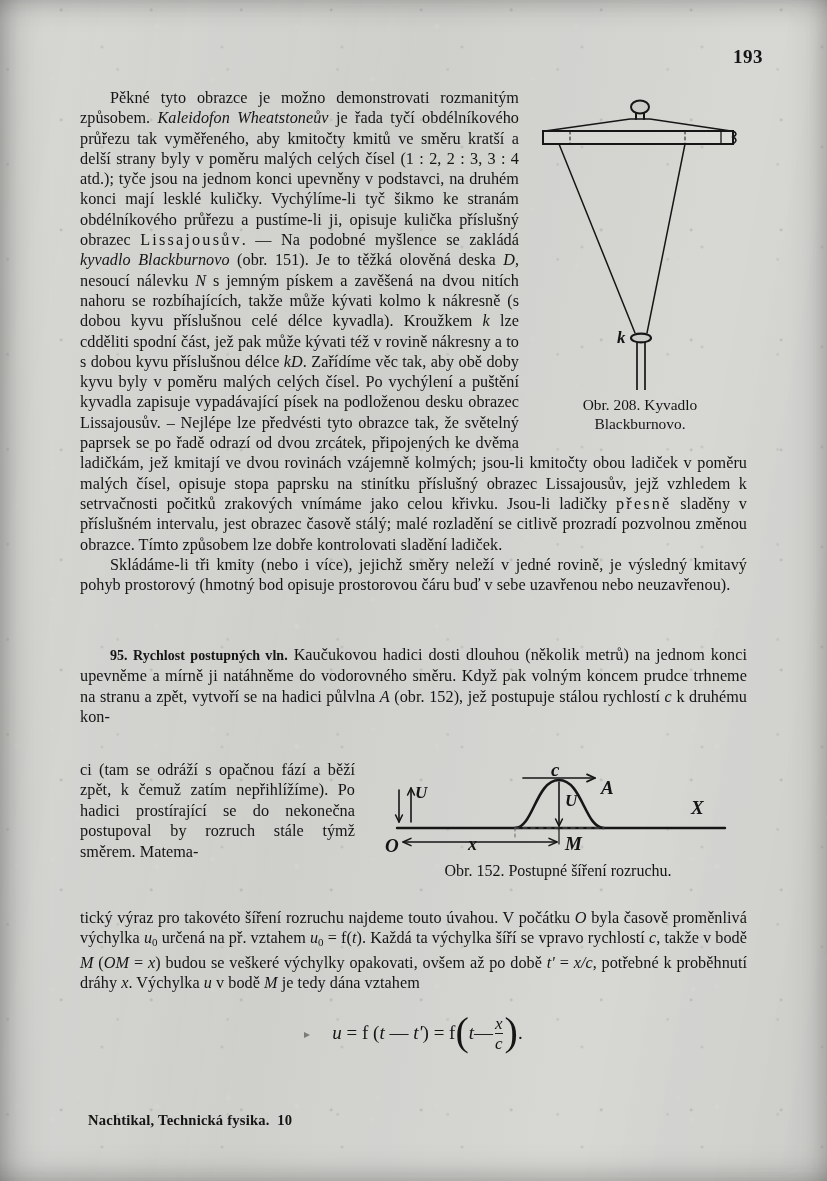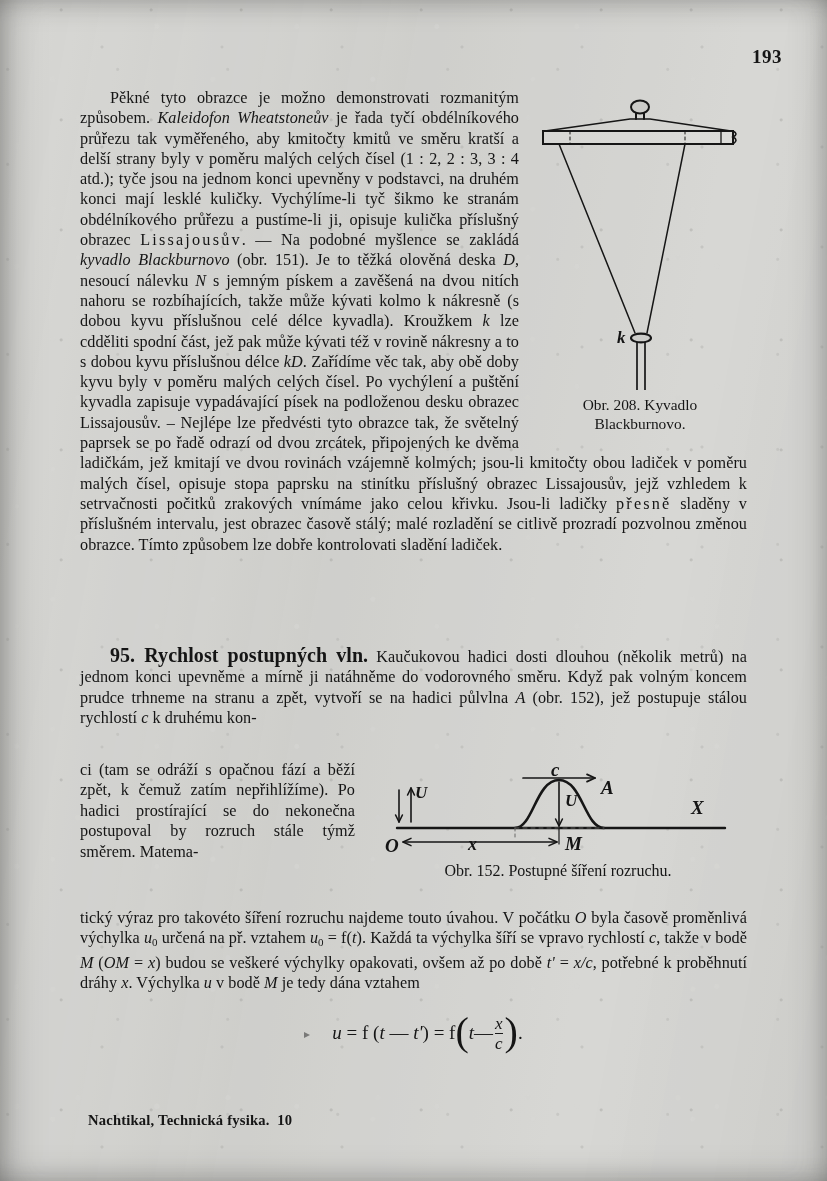--- a/index.html
+++ b/index.html
@@ -30,21 +30,21 @@
     position:absolute;inset:0;pointer-events:none;
     box-shadow:inset 26px 0 40px -26px rgba(60,60,58,.55),
                inset -22px 0 38px -26px rgba(60,60,58,.45),
                inset 0 18px 34px -24px rgba(60,60,58,.40),
                inset 0 -20px 36px -24px rgba(60,60,58,.40);
   }
   .page{position:absolute;inset:0;}
 
   
   .folio{
-    position:absolute;top:46px;right:45px;
+    position:absolute;top:46px;right:64px;
     font-size:19px;font-weight:bold;letter-spacing:.5px;
   }
 
   
   .col{
     position:absolute;left:80px;top:88px;width:667px;
   }
   p{
     margin:0;
     font-size:16.2px;
@@ -64,21 +64,21 @@
     width:214px;
     margin:10px 0 2px 14px;
     text-align:center;
   }
   .fig151 .cap{
     font-size:15.4px;line-height:18.6px;margin-top:2px;
   }
 
   
   .sec95{position:absolute;left:80px;top:645px;width:667px;}
-  .sec95 .head{font-weight:bold;font-size:20px;}
+  .sec95 .head{font-weight:bold;font-size:14px;}
 
   
   .wrapblock{position:absolute;left:80px;top:760px;width:667px;}
   .fig152{
     float:right;width:378px;margin:0 0 4px 14px;text-align:center;
   }
   .fig152 .cap{font-size:16px;margin-top:3px;}
   .narrow{width:276px;font-family:Liberation Serif, serif;}
   .narrow p{font-size:16.2px;line-height:20.4px;text-align:justify;}
 
@@ -173,20 +173,21 @@
           <text x="40" y="417" font-family="Liberation Serif, serif" font-size="19" font-style="italic" font-weight="bold" fill="#141414">D</text>
         </svg>
       </div>
       <div class="cap">
         <span>Obr. 208. Kyvadlo</span><br>
         <span>Blackburnovo.</span>
       </div>
     </div>
 
     <p class="indent">Pěkné tyto obrazce je možno demonstrovati rozmanitým způsobem. <i>Kaleidofon Wheatstoneův</i> je řada tyčí obdélníkového průřezu tak vyměřeného, aby kmitočty kmitů ve směru kratší a delší strany byly v poměru malých celých čísel (1 : 2,  2 : 3,  3 : 4 atd.); tyče jsou na jednom konci upevněny v podstavci, na druhém konci mají lesklé kuličky. Vychýlíme-li tyč šikmo ke stranám obdélníkového průřezu a pustíme-li ji, opisuje kulička příslušný obrazec <span class="sp">Lissajousův</span>. — Na podobné myšlence se zakládá <i>kyvadlo Blackburnovo</i> (obr. 151). Je to těžká olověná deska <i>D</i>, nesoucí nálevku <i>N</i> s jemným pískem a zavěšená na dvou nitích nahoru se rozbíhajících, takže může kývati kolmo k nákresně (s dobou kyvu příslušnou celé délce kyvadla). Kroužkem <i>k</i> lze cdděliti spodní část, jež pak může kývati též v rovině nákresny a to s dobou kyvu příslušnou délce <i>kD</i>. Zařídíme věc tak, aby obě doby kyvu byly v poměru malých celých čísel. Po vychýlení a puštění kyvadla zapisuje vypadávající písek na podloženou desku obrazec Lissajousův. – Nejlépe lze předvésti tyto obrazce tak, že světelný paprsek se po řadě odrazí od dvou zrcátek, připojených ke dvěma ladičkám, jež kmitají ve dvou rovinách vzájemně kolmých; jsou-li kmitočty obou ladiček v poměru malých čísel, opisuje stopa paprsku na stinítku příslušný obrazec Lissajousův, jejž vzhledem k setrvačnosti počitků zrakových vnímáme jako celou křivku. Jsou-li ladičky <span class="sp">přesně</span> sladěny v příslušném intervalu, jest obrazec časově stálý; malé rozladění se citlivě prozradí pozvolnou změnou obrazce. Tímto způsobem lze dobře kontrolovati sladění ladiček.</p>
+    <p class="indent">Skládáme-li tři kmity (nebo i více), jejichž směry neleží v jedné rovině, je výsledný kmitavý pohyb prostorový (hmotný bod opisuje prostorovou čáru buď v sebe uzavřenou nebo neuzavřenou).</p>
   </div>
 
   <div class="sec95">
     <p class="indent"><span class="head">95. Rychlost postupných vln.</span> <span>Kaučukovou hadici dosti dlouhou (několik metrů) na jednom konci upevněme a mírně ji natáhněme do vodorovného směru. Když pak volným koncem prudce trhneme na stranu a zpět, vytvoří se na hadici půlvlna <i>A</i> (obr. 152), jež postupuje stálou rychlostí <i>c</i> k druhému kon-</span></p>
   </div>
 
   <div class="wrapblock">
     <div class="fig152">
       <div class="fig-svg-wrap">
         <svg width="370" height="95" viewBox="0 0 370 95">

